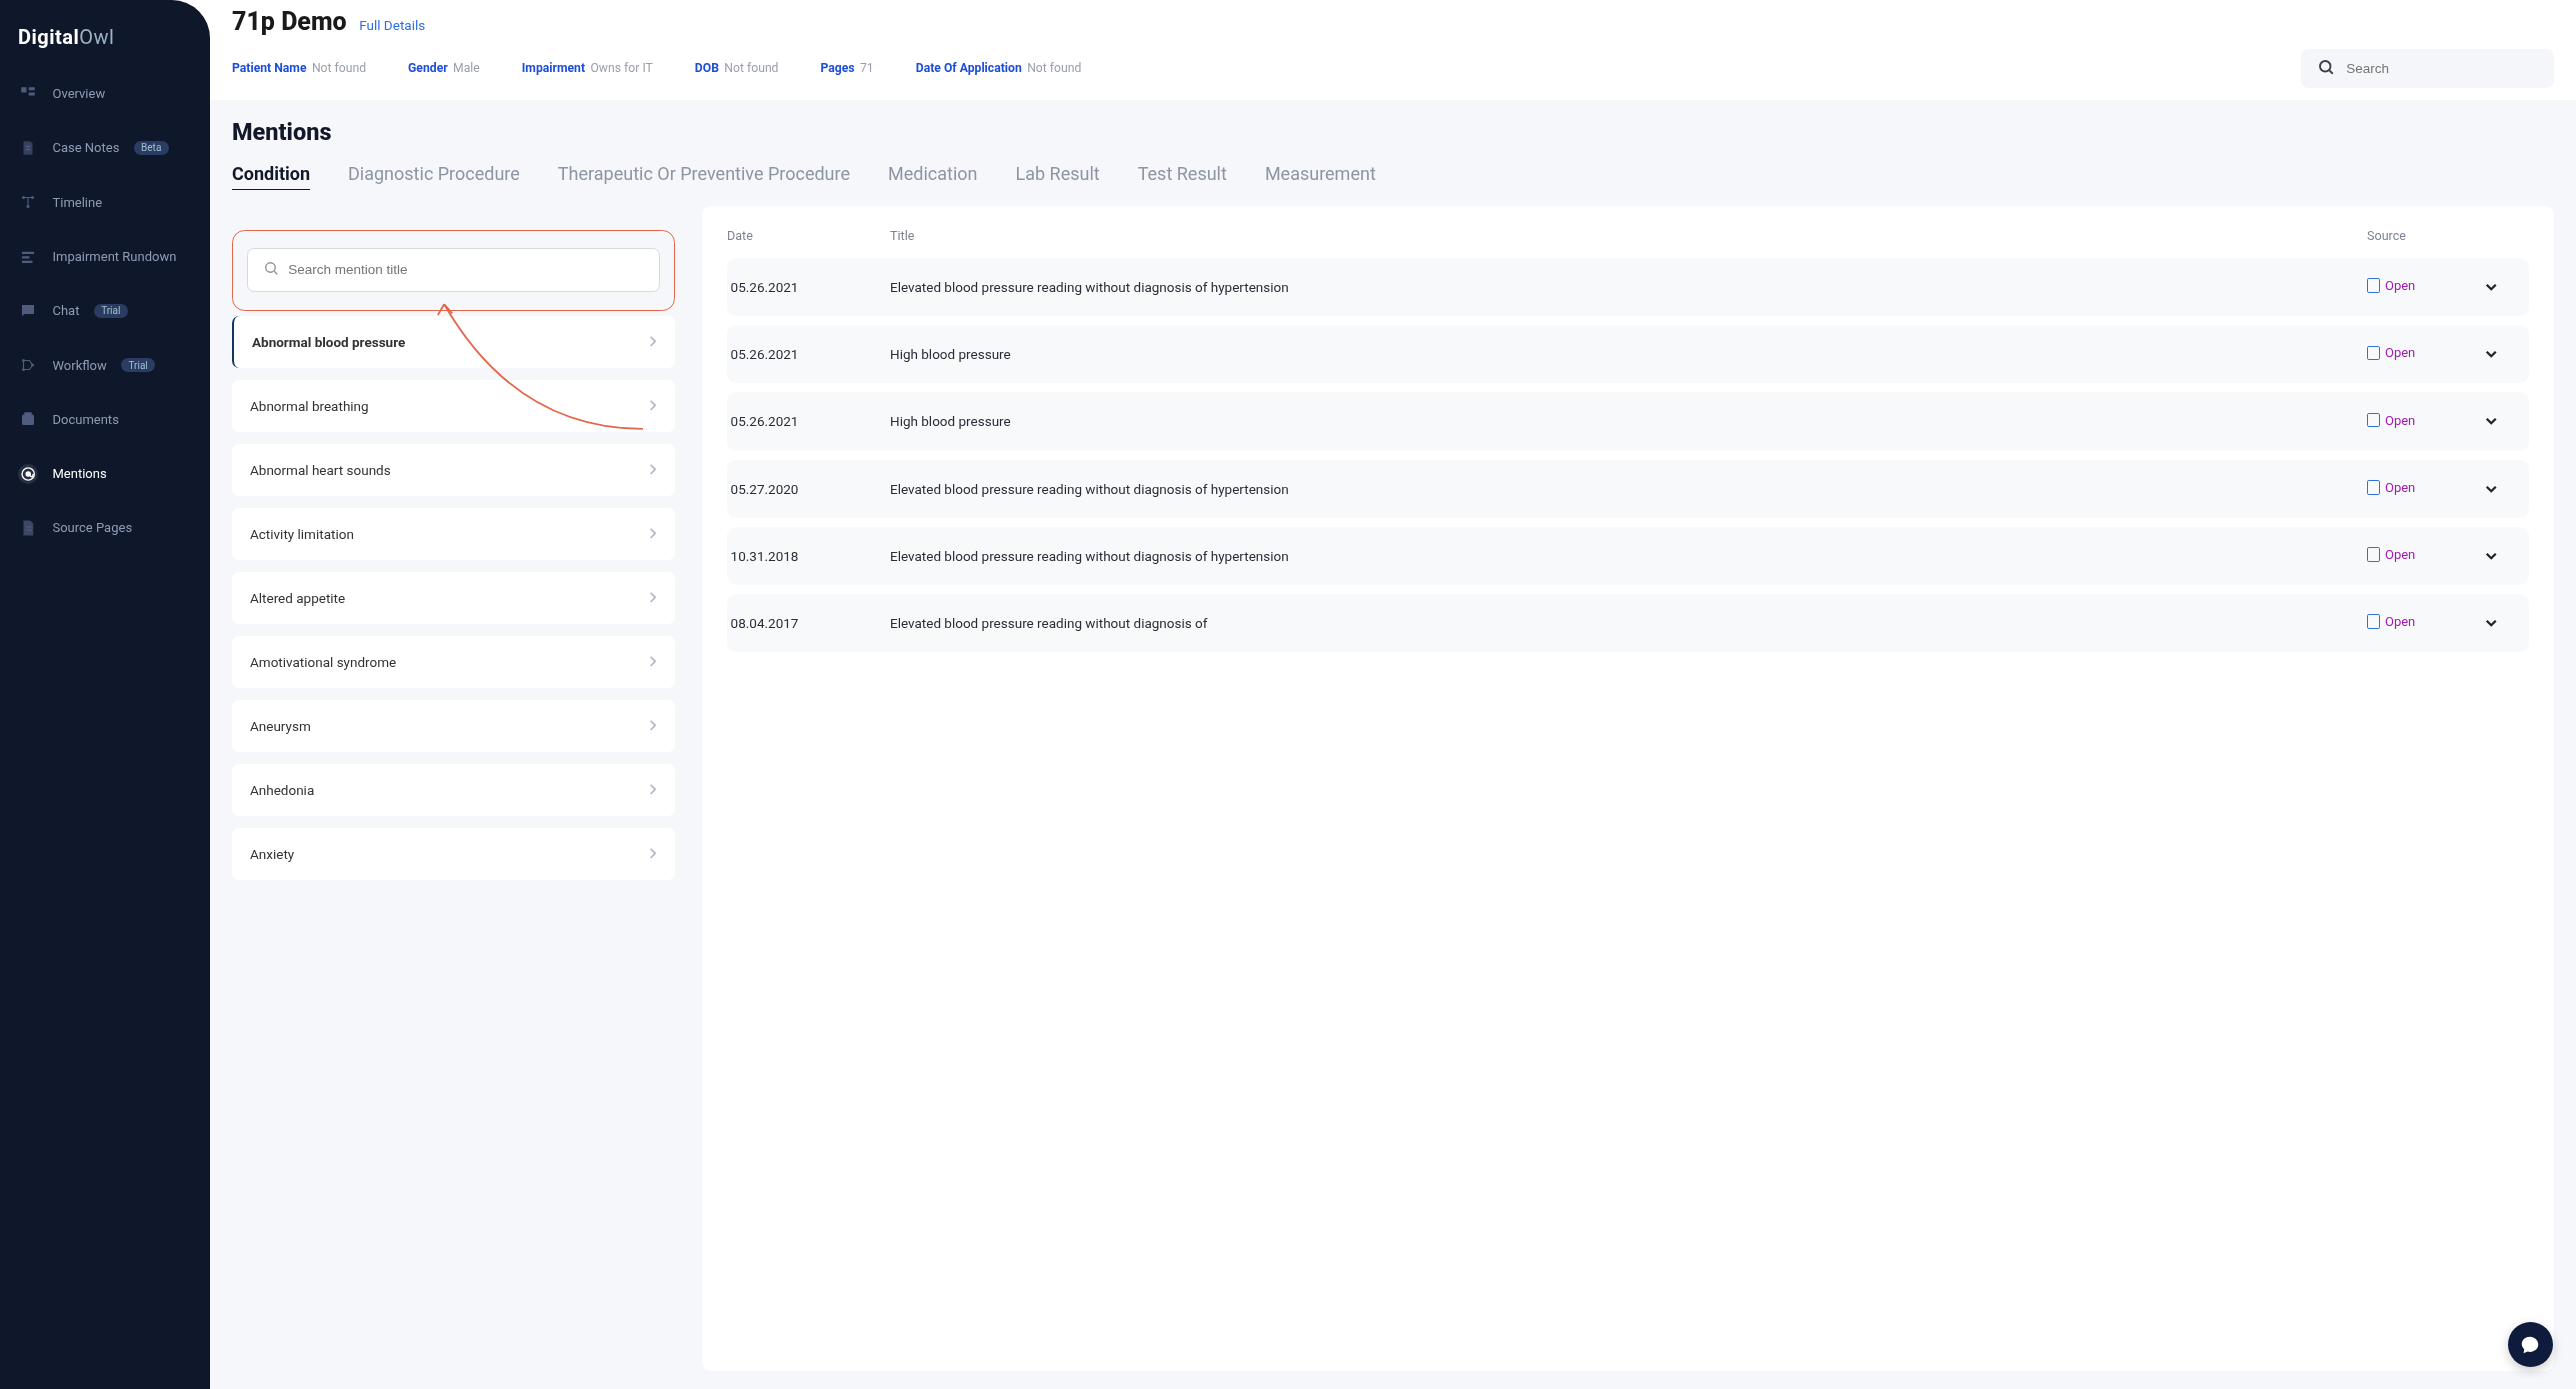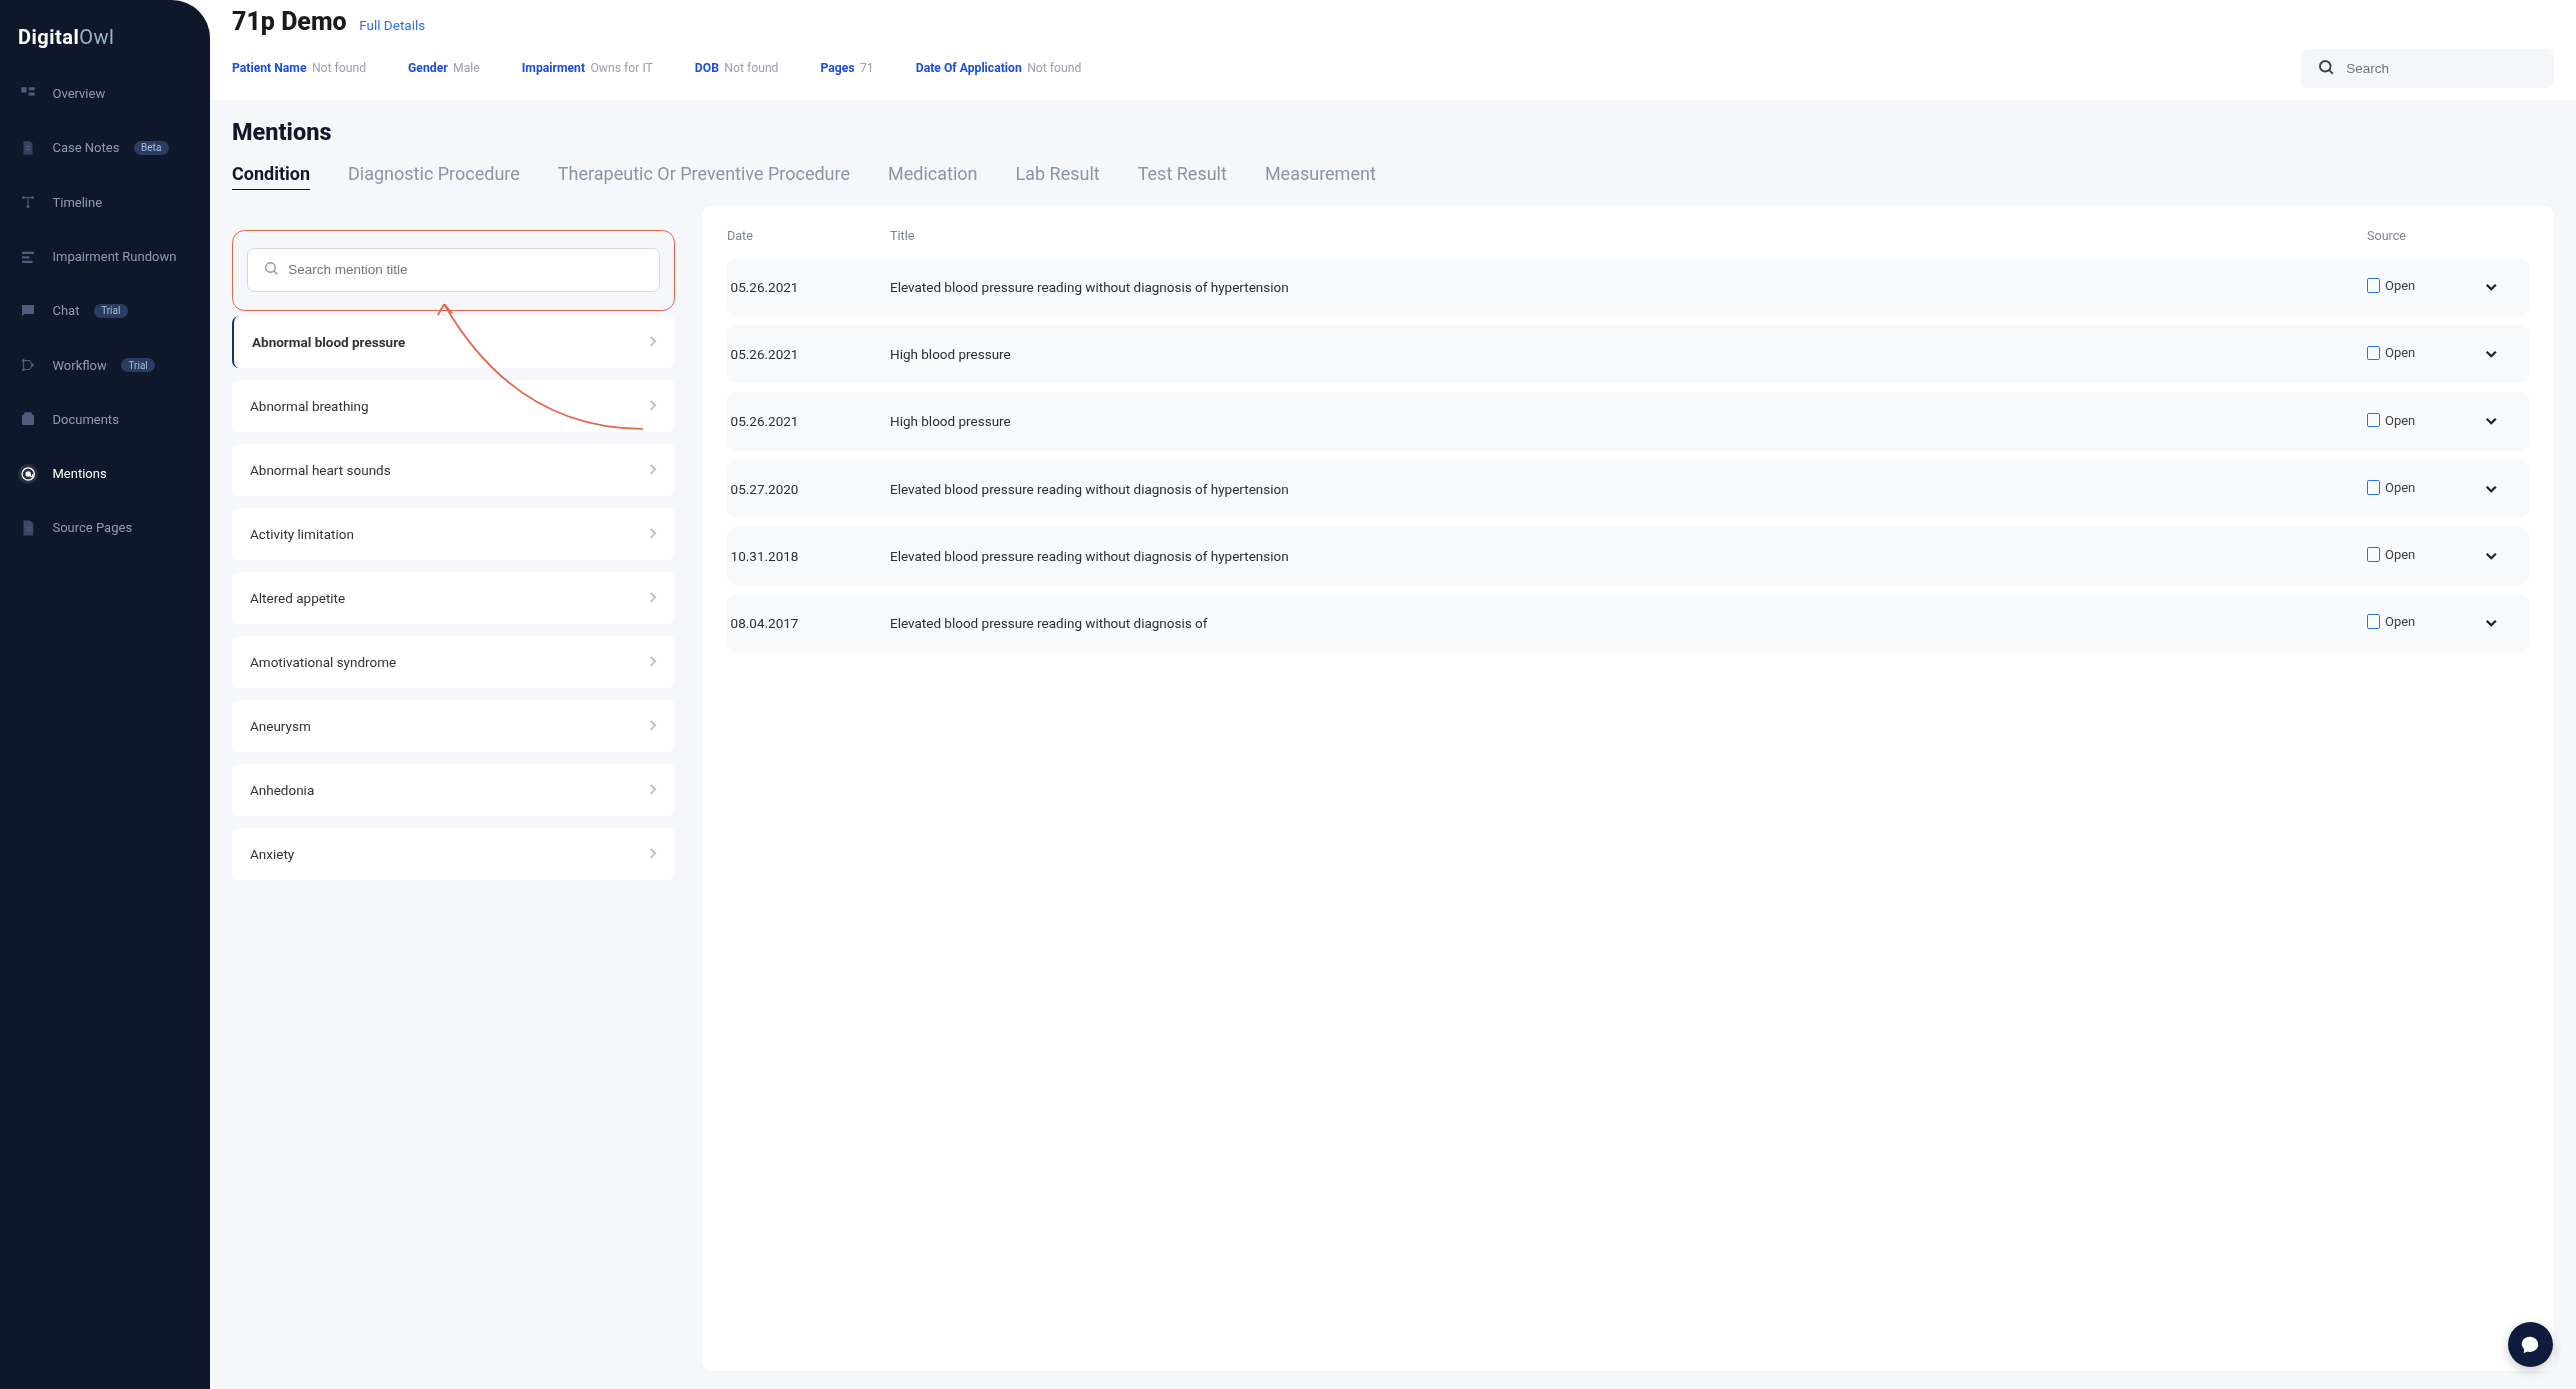--- a/index.html
+++ b/index.html
@@ -153,21 +153,21 @@
     display: flex; align-items: center;
     background: #f8f9fb;
     border-radius: 9px;
     padding: 20px 0 20px 0;
     font-size: 13.5px;
   }
   .row .col-date { padding-left: 3.6px; color: #2a2e38; }
   .row .col-title { color: #2a2e38; line-height: 1.35; }
   .open-link {
     display: inline-flex; align-items: center; gap: 5.4px;
-    color: #404040; cursor: pointer; font-size: 13px;
+    color: #a21caf; cursor: pointer; font-size: 13px;
   }
   .open-icon { width: 12.6px; height: 14.5px; border: 1.4px solid #2f6fe0; border-radius: 1.8px; display: inline-block; }
   .expand-icon { cursor: pointer; color: #222; }
   
   .chat-bubble {
     position: fixed; right: 23.5px; bottom: 22px;
     width: 45px; height: 45px; background: #0f1b3d;
     border-radius: 50%; display: flex; align-items: center; justify-content: center;
     color: #fff; cursor: pointer; box-shadow: 0 3.6px 11px rgba(0,0,0,0.2);
   }

